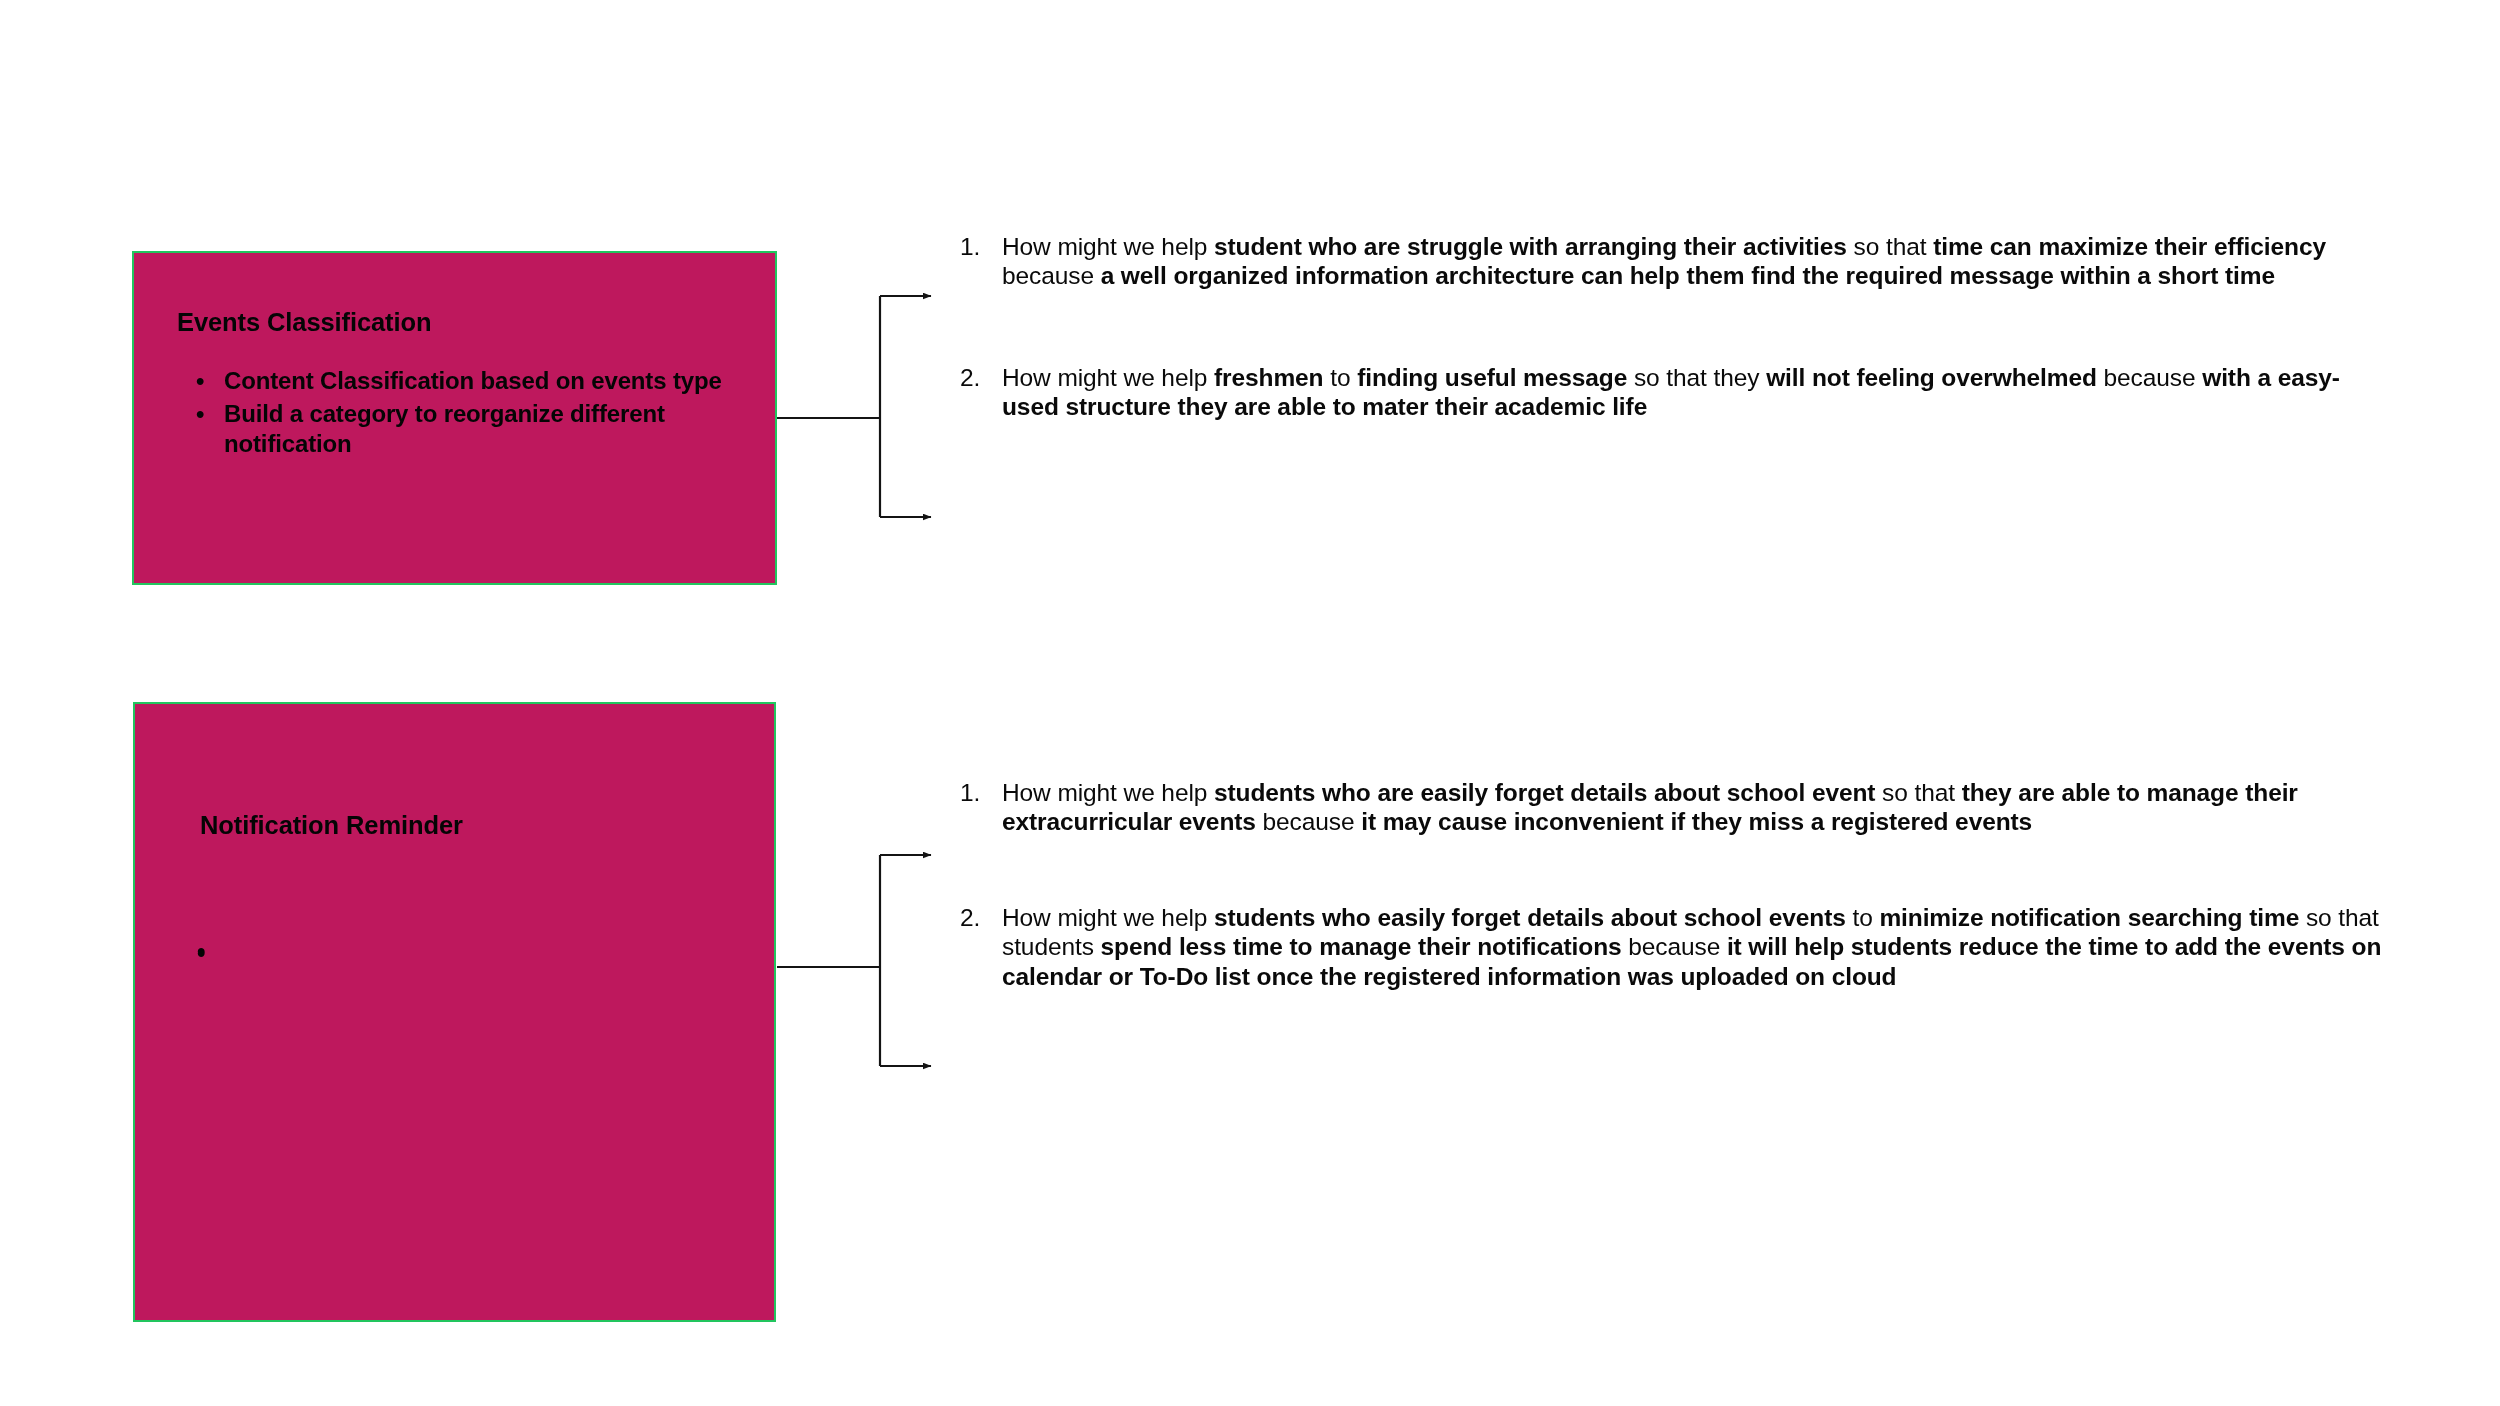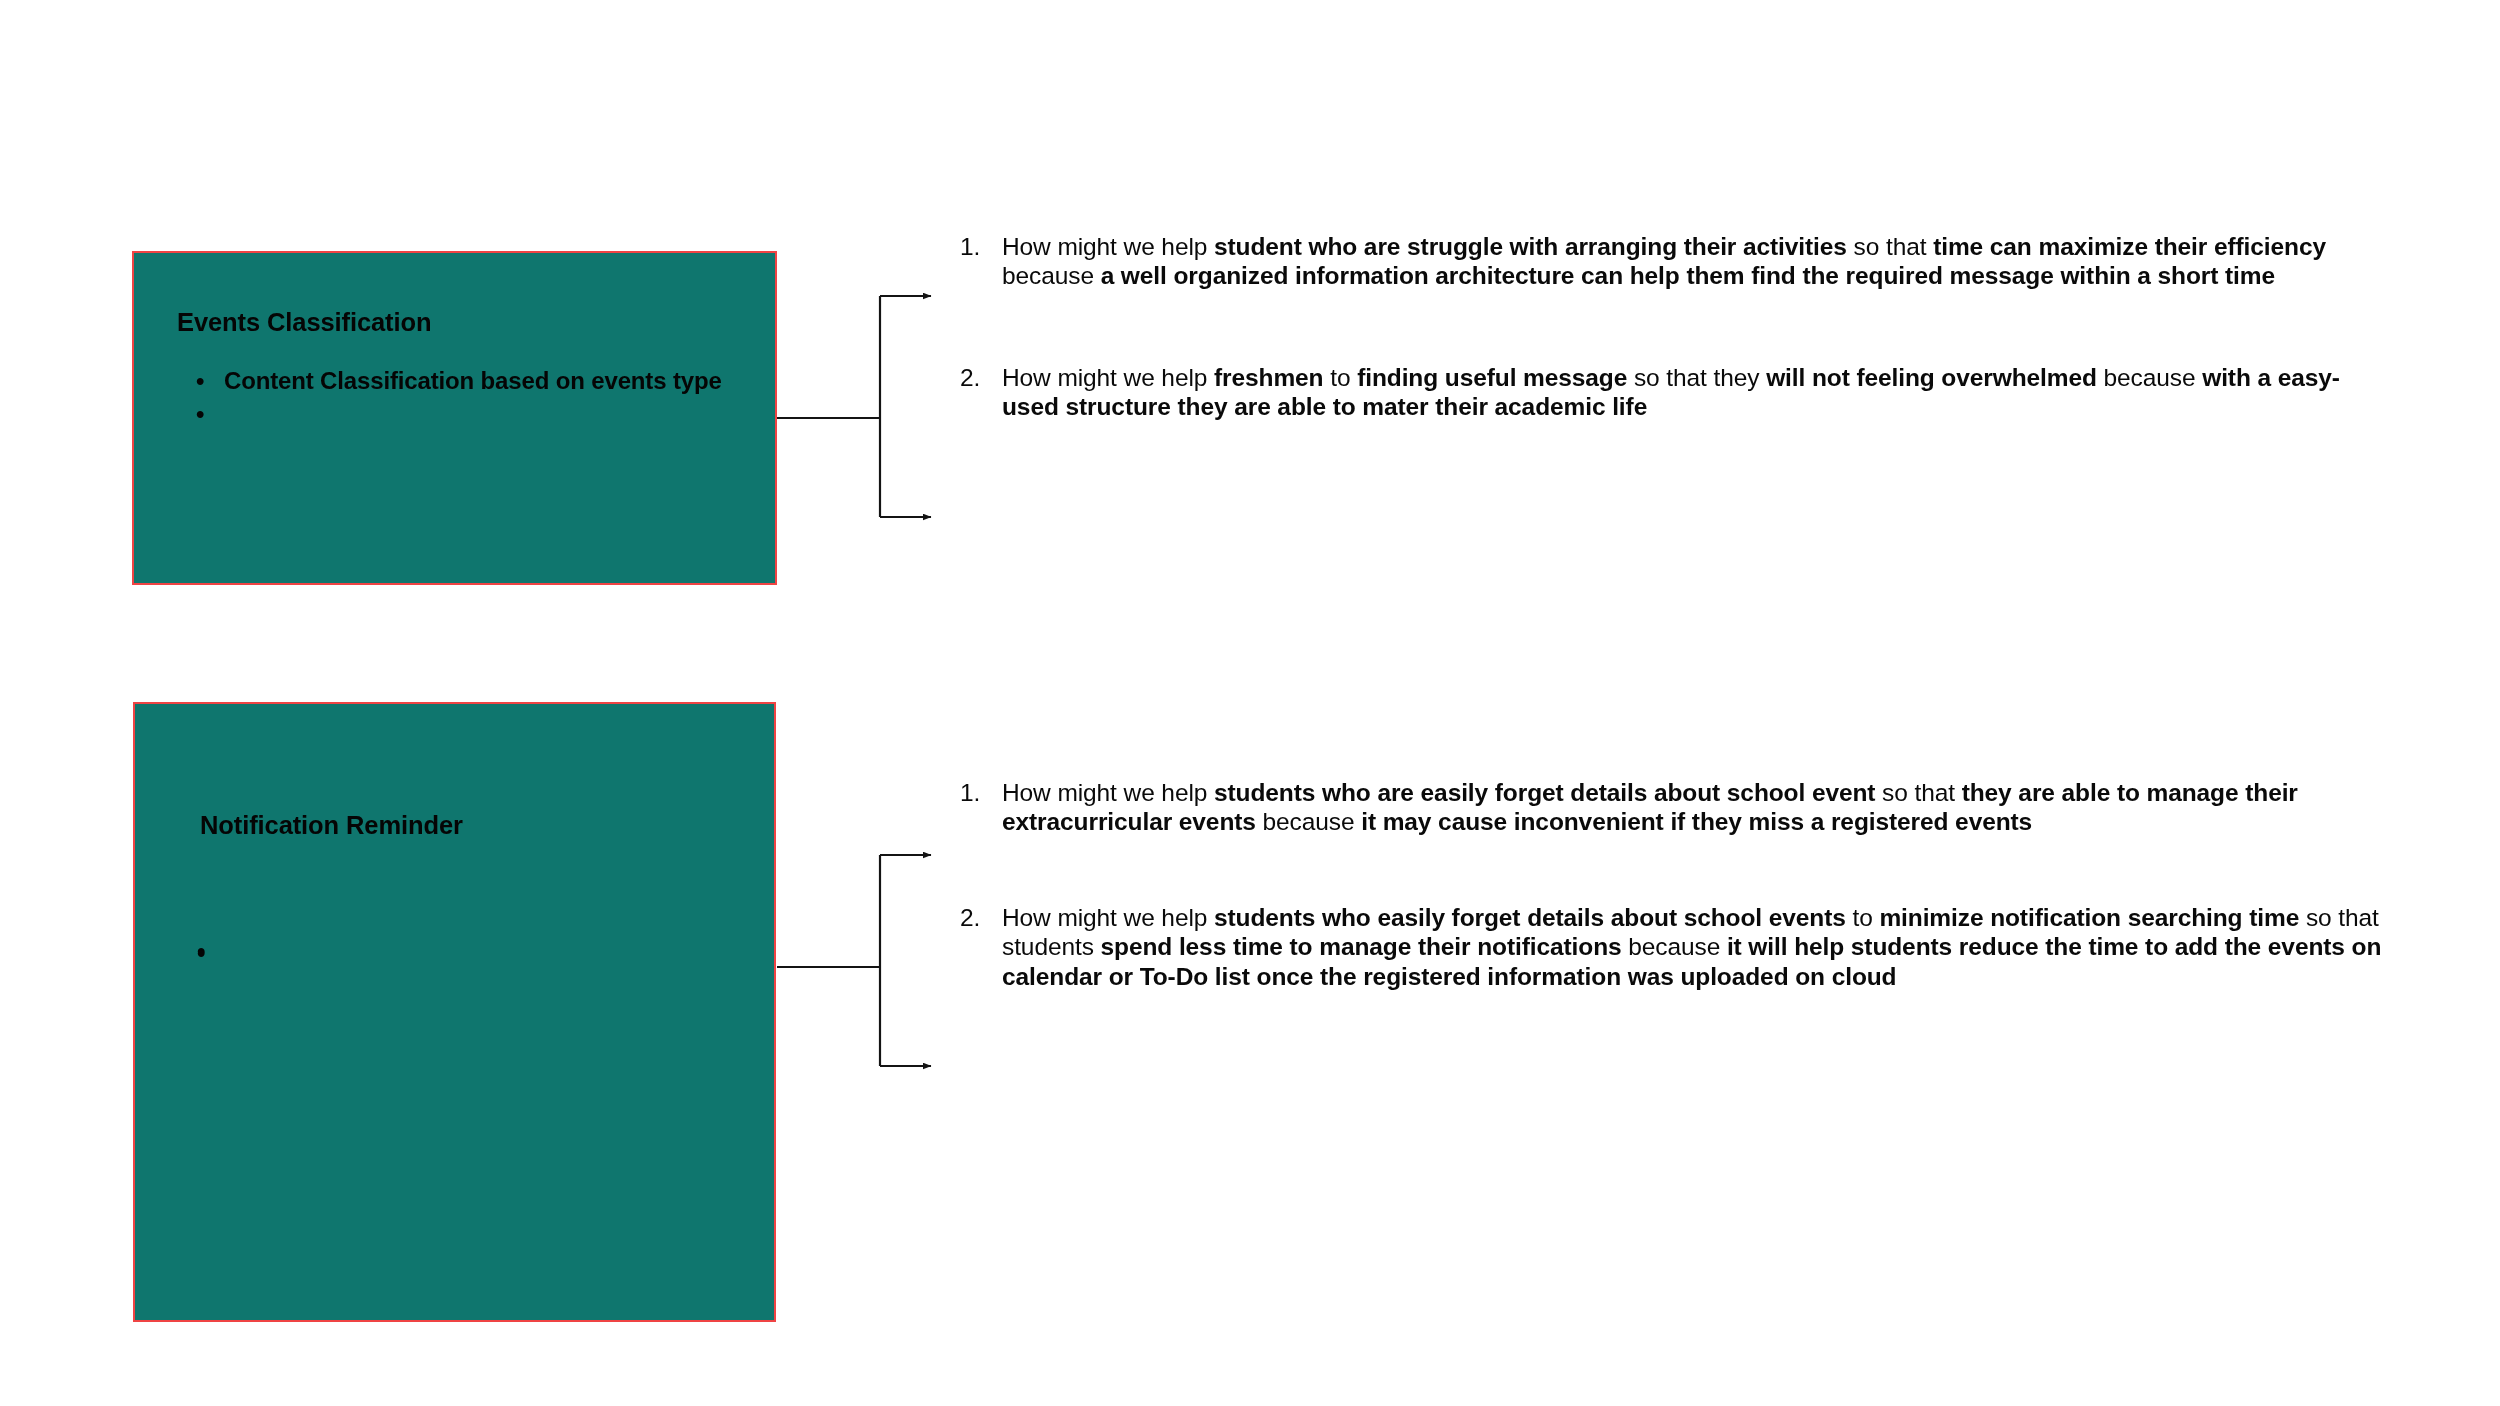--- a/index.html
+++ b/index.html
@@ -18,22 +18,22 @@
     width: 2500px;
     height: 1406px;
     background: #ffffff;
     overflow: hidden;
   }
 
   
   .feature-box {
     position: absolute;
     box-sizing: border-box;
-    border: 2px solid #ef4444;
-    background: #0f766e;
+    border: 2px solid #22c55e;
+    background: #be185d;
   }
   #feature-box-1 {
     left: 132px;
     top: 251px;
     width: 645px;
     height: 334px;
   }
   #feature-box-2 {
     left: 133px;
     top: 702px;
@@ -121,20 +121,21 @@
 
   <div class="feature-box" id="feature-box-1">
     <div class="box-title">Events Classification</div>
     <ul class="box-bullets">
       <li>
         <span class="bullet-dot">•</span>
         <span>Content Classification based on events type</span>
       </li>
       <li>
         <span class="bullet-dot">•</span>
+        <span>Build a category to reorganize different notification</span>
       </li>
     </ul>
   </div>
 
   <div class="feature-box" id="feature-box-2">
     <div class="box-title">Notification Reminder</div>
     <ul class="box-bullets">
       <li>
         <span class="bullet-dot">•</span>
       </li>

